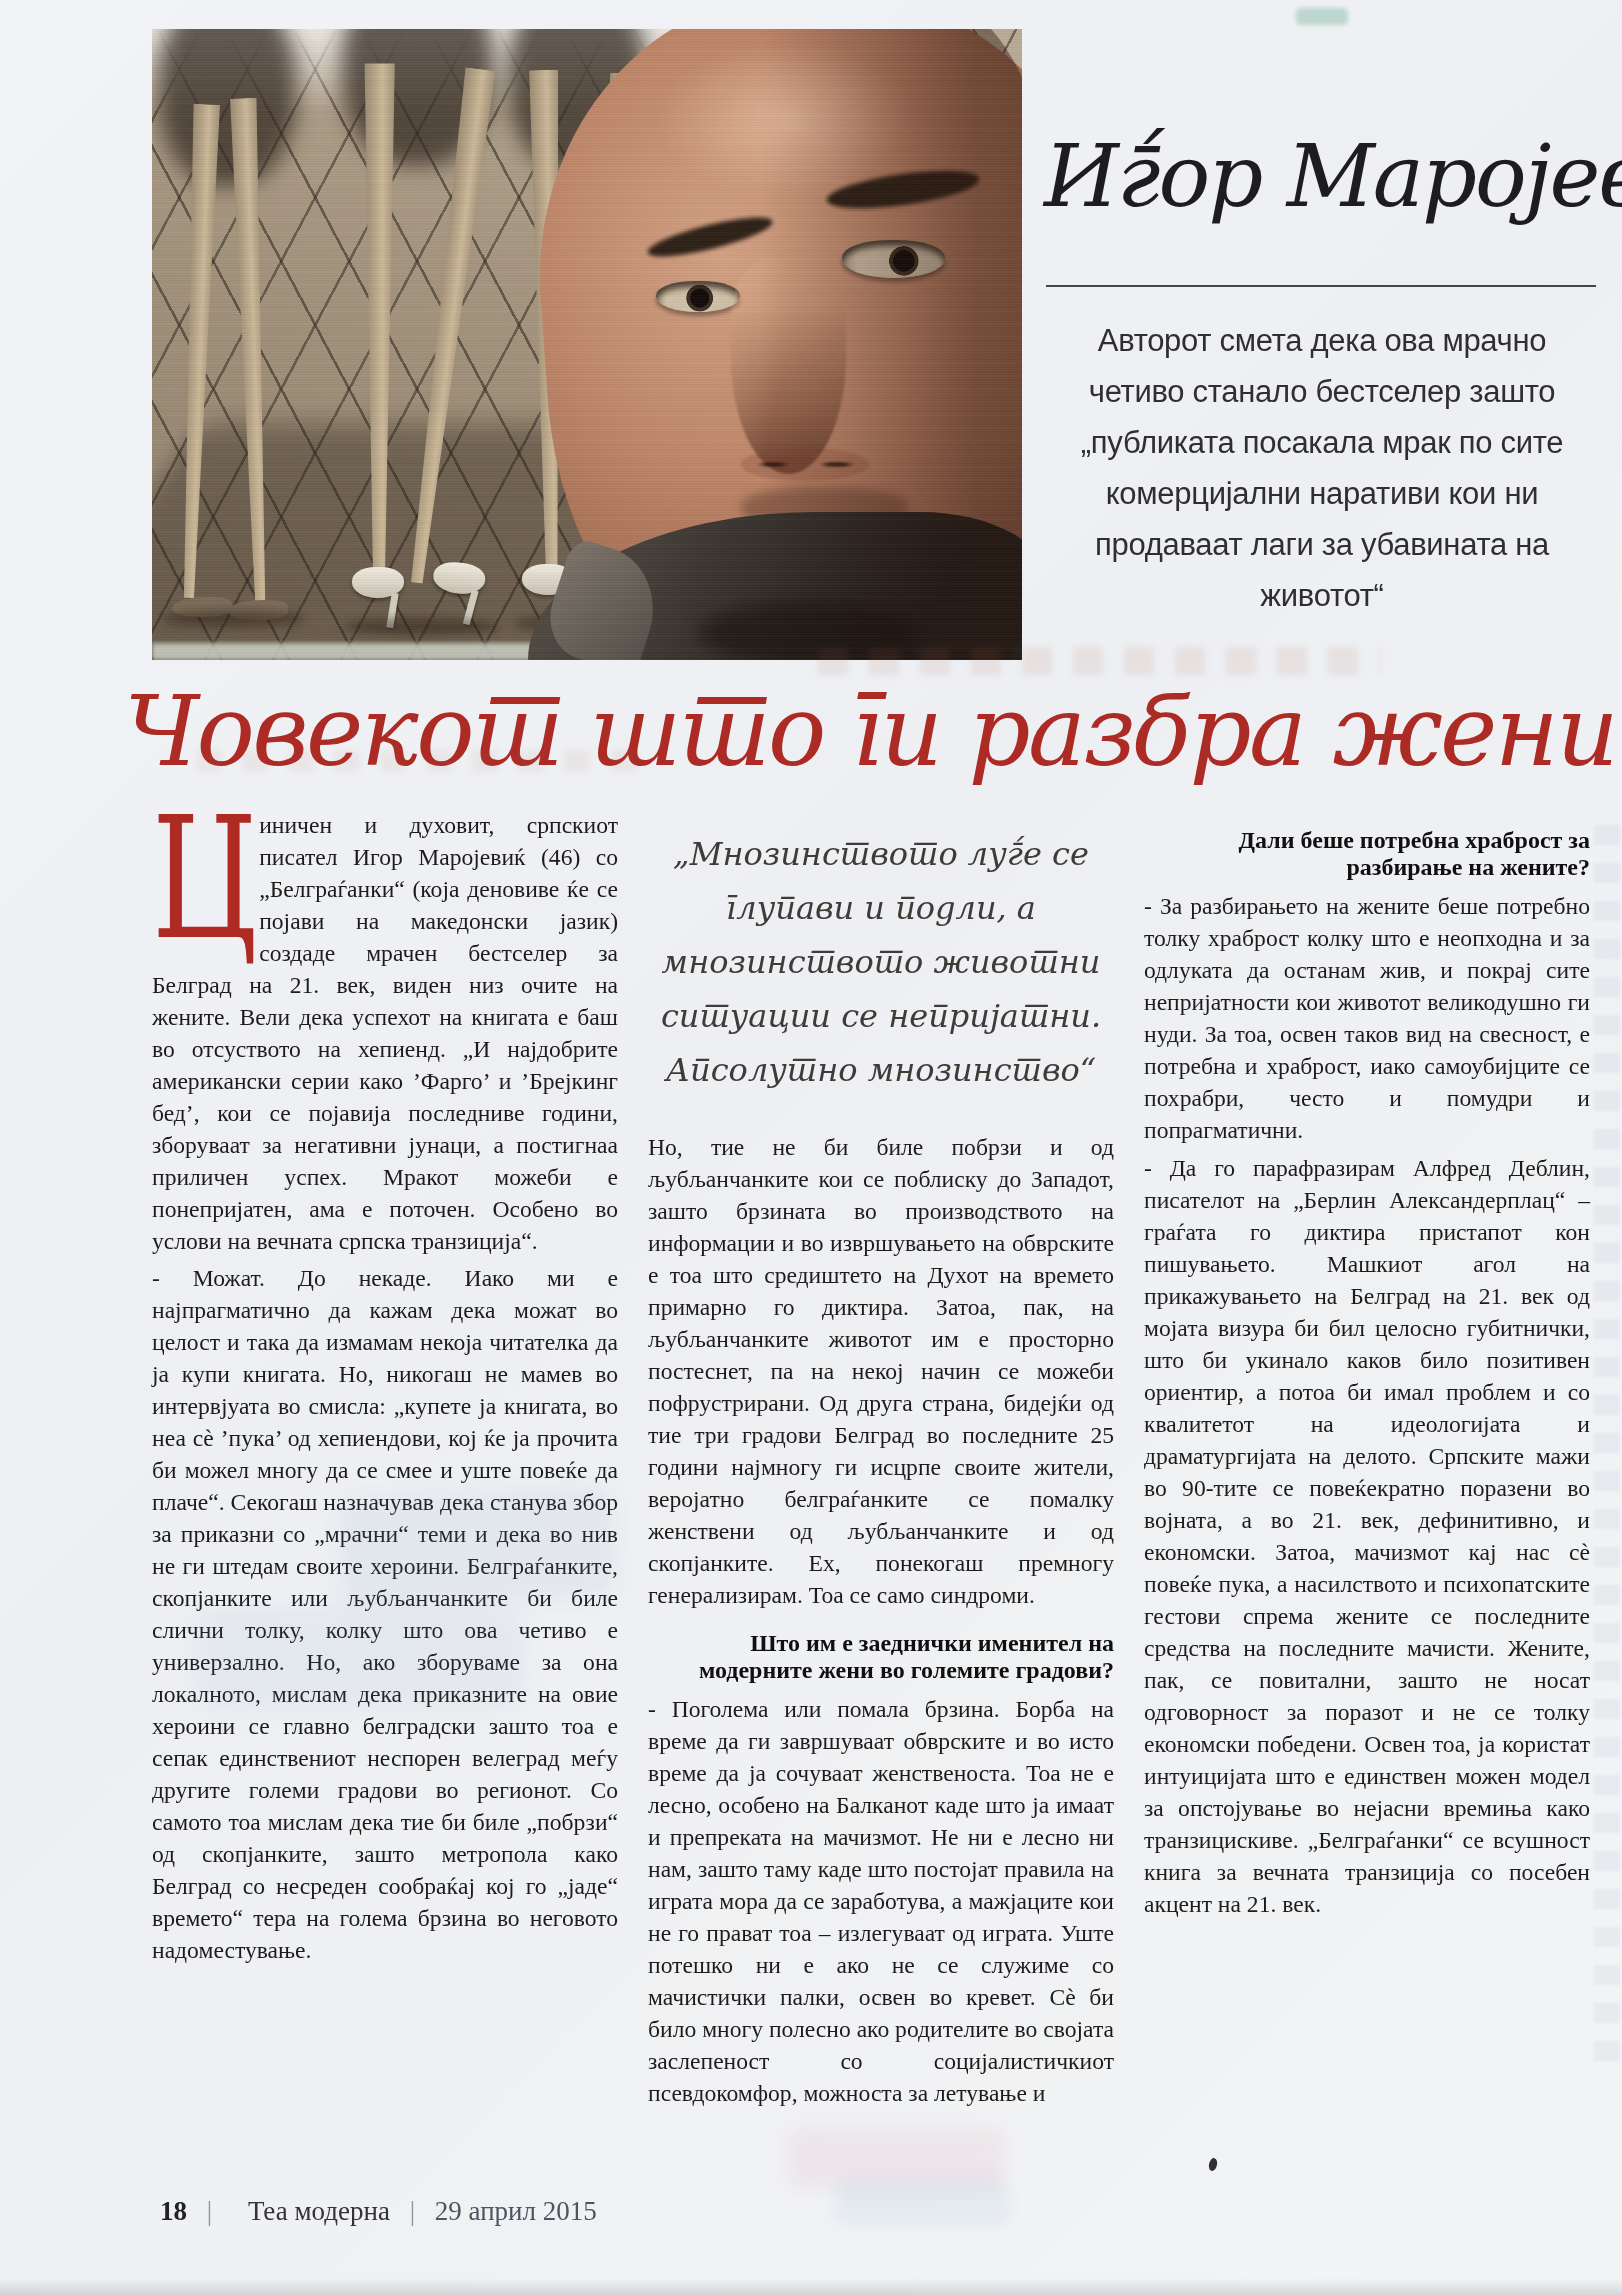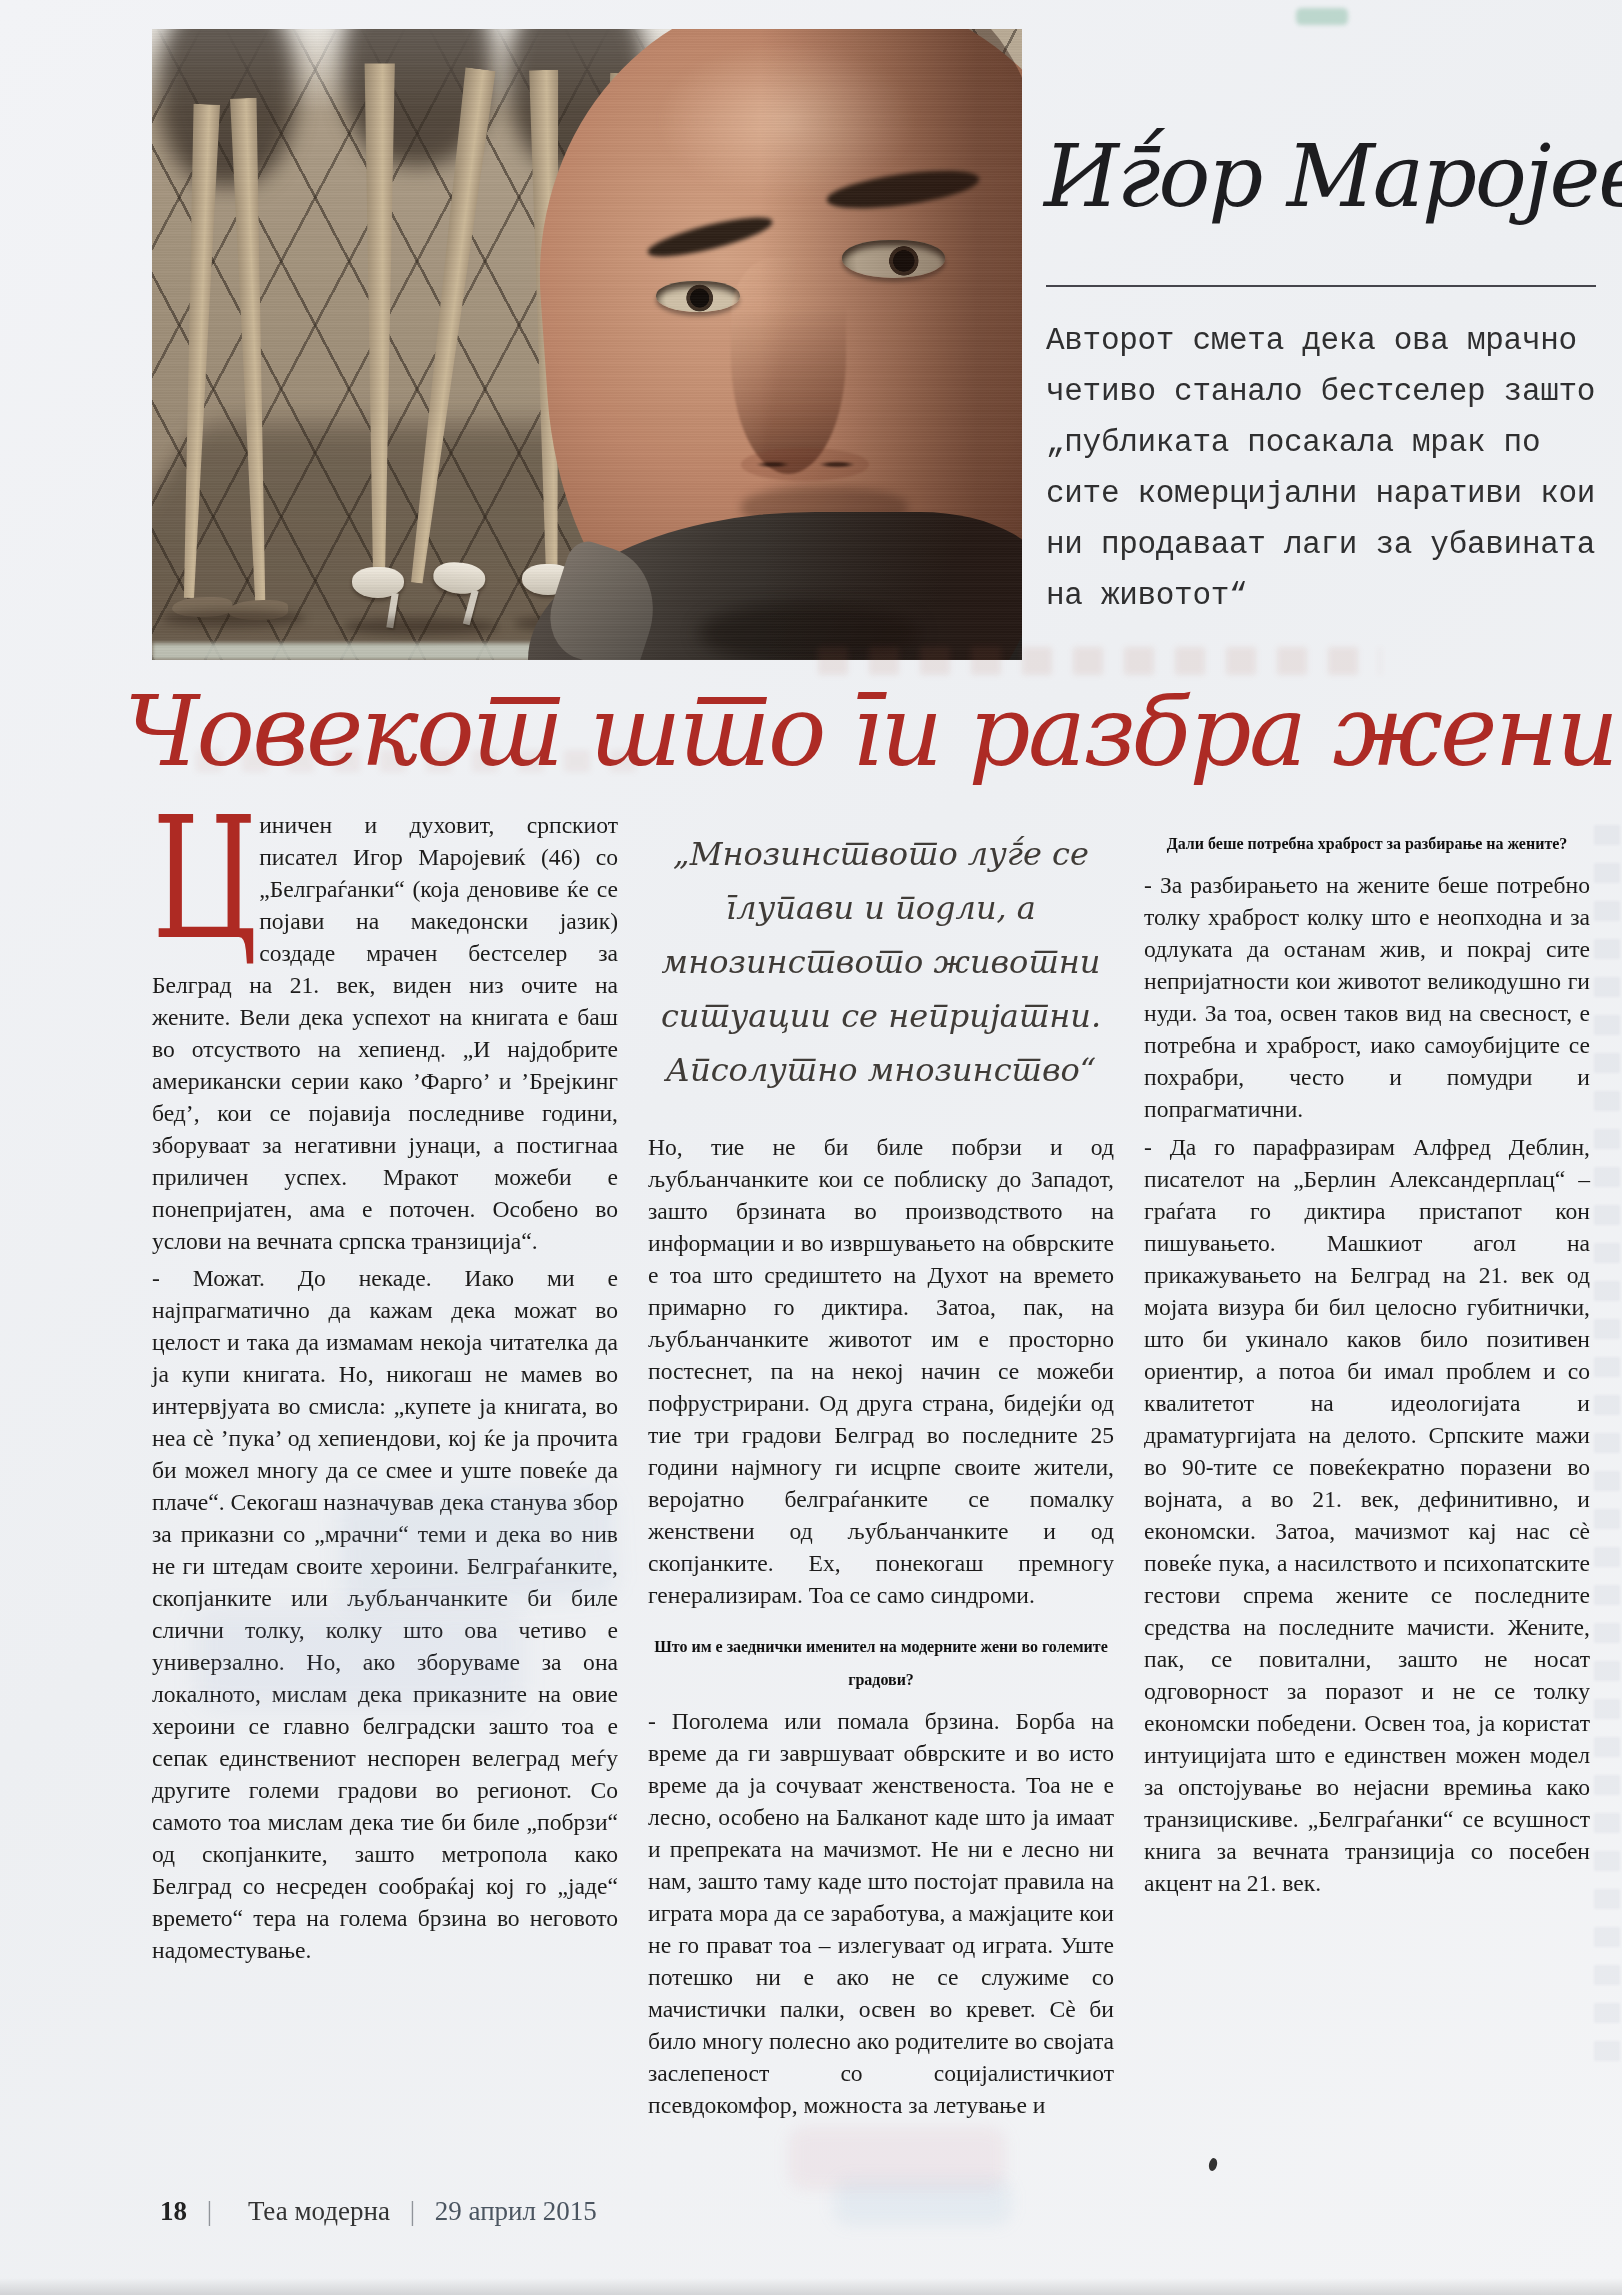--- a/index.html
+++ b/index.html
@@ -70,35 +70,35 @@
        background:linear-gradient(120deg,#7d746a,#534e48);border-radius:20% 60% 10% 40%;}
   .neck-shadow{position:absolute;left:546px;top:573px;width:222px;height:62px;background:rgba(18,11,7,.5);border-radius:50%;filter:blur(8.5px);}
   .photo .grain{position:absolute;inset:0;pointer-events:none;
        background-image:repeating-linear-gradient(0deg,rgba(255,255,255,.025) 0 1.3px,rgba(0,0,0,.025) 1.3px 2.6px);}
 
   
   .author{position:absolute;left:1044px;top:126px;width:560px;text-align:center;white-space:nowrap;
           font-family:"DejaVu Serif","Liberation Serif",serif;font-style:italic;
           font-size:86px;letter-spacing:-2px;color:#1d1d20;}
   .rule{position:absolute;left:1046px;top:285px;width:550px;height:2px;background:#45454c;}
-  .intro{position:absolute;left:1046px;top:315px;width:552px;text-align:left;
-         font-family:Liberation Mono, monospace;font-size:31px;line-height:51px;
+  .intro{position:absolute;left:1046px;top:315px;width:552px;text-align:center;
+         font-family:Liberation Sans, sans-serif;font-size:31px;line-height:51px;
          letter-spacing:-0.3px;color:#2f2f30;}
 
   
   .headline{position:absolute;left:124px;top:675px;width:1479px;text-align:center;white-space:nowrap;
             font-family:"DejaVu Serif","Liberation Serif",serif;font-style:italic;
             font-size:97px;letter-spacing:-2.6px;color:#ad2b25;}
 
   
   .col{position:absolute;top:809px;width:466px;font-size:23.6px;line-height:32px;color:#1d1c1b;text-align:justify;}
   .col1{left:152px;} .col2{left:648px;} .col3{left:1144px;width:446px;}
   .col p{margin:0 0 5.2px 0;}
-  .q-head{font-family:"Liberation Serif",serif;font-weight:bold;font-size:16px;line-height:33px;color:#101010;
-          margin:18.3px 0 9.2px 0;text-align:center;}
+  .q-head{font-family:"Liberation Serif",serif;font-weight:bold;font-size:24px;line-height:27px;color:#101010;
+          margin:18.3px 0 9.2px 0;text-align:right;}
   .dropcap{float:left;width:98px;height:130px;margin:5.2px 9.2px 0 0;text-align:left;
            font-family:"DejaVu Serif",serif;font-size:168px;line-height:130px;
            transform:scaleX(.72);transform-origin:left top;}
   .pull-quote{font-family:"DejaVu Serif","Liberation Serif",serif;font-style:italic;
            font-size:32px;line-height:54px;text-align:center;color:#3f3b37;margin:18.3px 0 34px 0;}
 
   
   .footer{position:absolute;left:160px;top:2196px;font-size:27px;color:#3c3c3c;white-space:nowrap;}
   .footer .num{font-weight:bold;color:#222;}
   .footer .sep{color:#90949a;margin:0 13px;font-weight:normal;}

